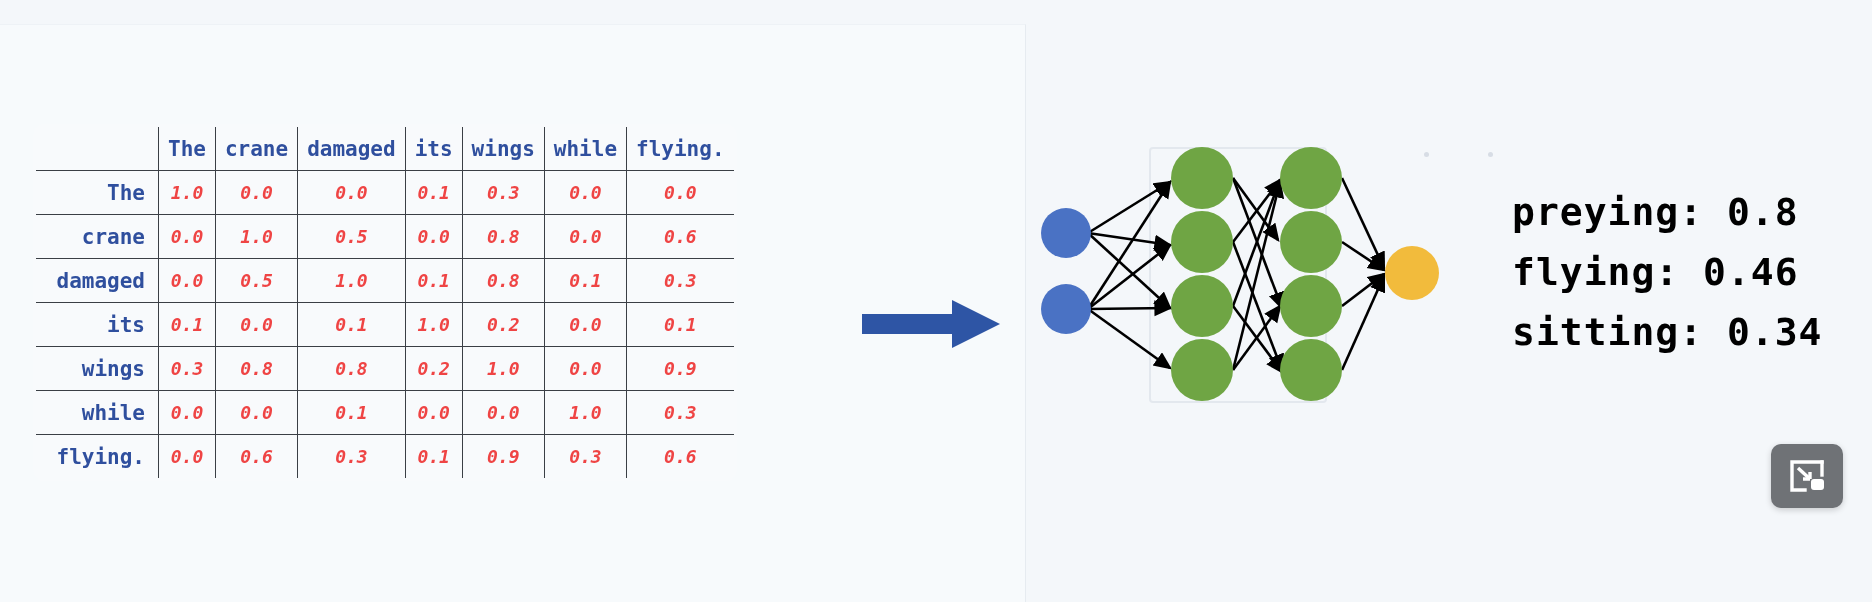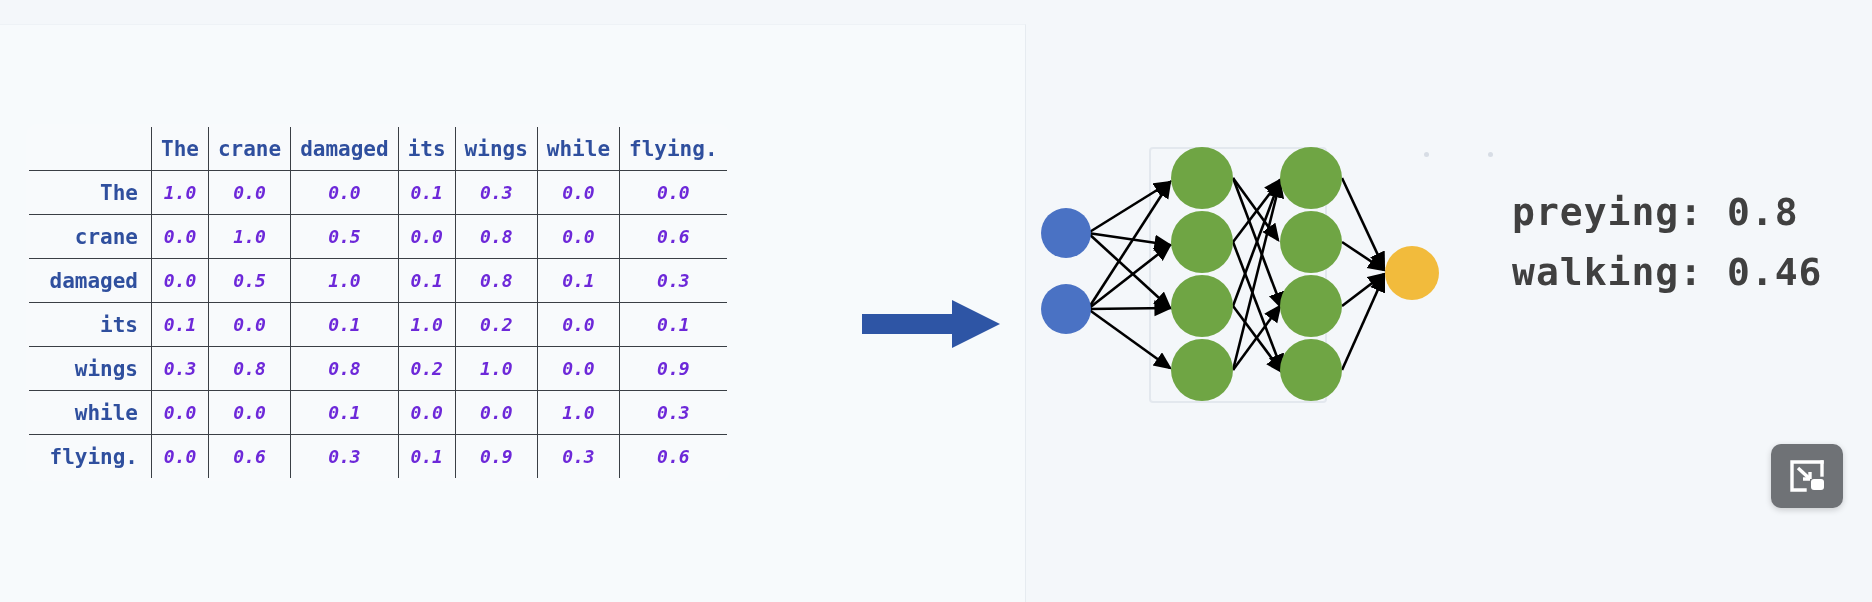--- a/index.html
+++ b/index.html
@@ -24,21 +24,21 @@
     height: 578px;
     background: #f7fafc;
     border-right: 1px solid #e6ebf0;
     border-top: 1px solid #eef2f6;
     box-sizing: border-box;
   }
 
   
   #matrix-wrap {
     position: absolute;
-    left: 26px;
+    left: 33px;
     top: 124px;
     z-index: 3;
   }
   table.matrix {
     border-collapse: collapse;
     background: #f8fafc;
     border: 3px solid #3a3f45;
     border-radius: 12px;
     overflow: hidden;
     font-family: "DejaVu Sans Mono", "Liberation Mono", monospace;
@@ -68,21 +68,21 @@
   .row-head {
     color: #2f4f9e;
     font-weight: bold;
     font-size: 21px;
     text-align: right !important;
     padding: 0 13px 0 16px !important;
     border-left: none !important;
     white-space: nowrap;
   }
   .val {
-    color: #6d28d9;
+    color: #ef4444;
     font-weight: bold;
     font-style: italic;
     font-size: 18px;
     min-width: 38px;
   }
   .val.last { border-right: none !important; }
   tr.last-row td { border-bottom: none !important; }
 
   
   #flow-arrow {
@@ -104,21 +104,21 @@
     z-index: 4;
   }
 
   
   #predictions {
     position: absolute;
     left: 1512px;
     top: 182px;
     z-index: 5;
     font-family: "DejaVu Sans Mono", "Liberation Mono", monospace;
-    color: #404040;
+    color: #000000;
     font-weight: bold;
     font-size: 38px;
     line-height: 60px;
     letter-spacing: 1px;
     white-space: nowrap;
   }
   #predictions .pred-row { display: block; }
   #predictions .pred-label { }
   #predictions .pred-value { }
 
@@ -303,22 +303,26 @@
 
   <circle cx="382" cy="133" r="27" fill="#f2bb3c"></circle>
 </svg>
 
 <div id="predictions">
   <span class="pred-row">
     <span class="pred-label">preying:</span>
     <span class="pred-value">0.8</span>
   </span>
   <span class="pred-row">
-    <span class="pred-label">walking:</span>
+    <span class="pred-label">flying:</span>
     <span class="pred-value">0.46</span>
+  </span>
+  <span class="pred-row">
+    <span class="pred-label">sitting:</span>
+    <span class="pred-value">0.34</span>
   </span>
 </div>
 
 <div id="pip-button">
   <svg width="40" height="38" viewBox="0 0 40 38">
     <path d="M5,5 H35 M5,5 V33 M5,33 H18" fill="none" stroke="#fff" stroke-width="3.4" stroke-linecap="square"></path>
     <path d="M35,5 V18" fill="none" stroke="#fff" stroke-width="3.4" stroke-linecap="square"></path>
     <path d="M11,11 L23,22" fill="none" stroke="#fff" stroke-width="3.4"></path>
     <path d="M23,22 L16,22 M23,22 L23,15" fill="none" stroke="#fff" stroke-width="3.4"></path>
     <rect x="24" y="22" width="13" height="11" rx="3" fill="#fff"></rect>

